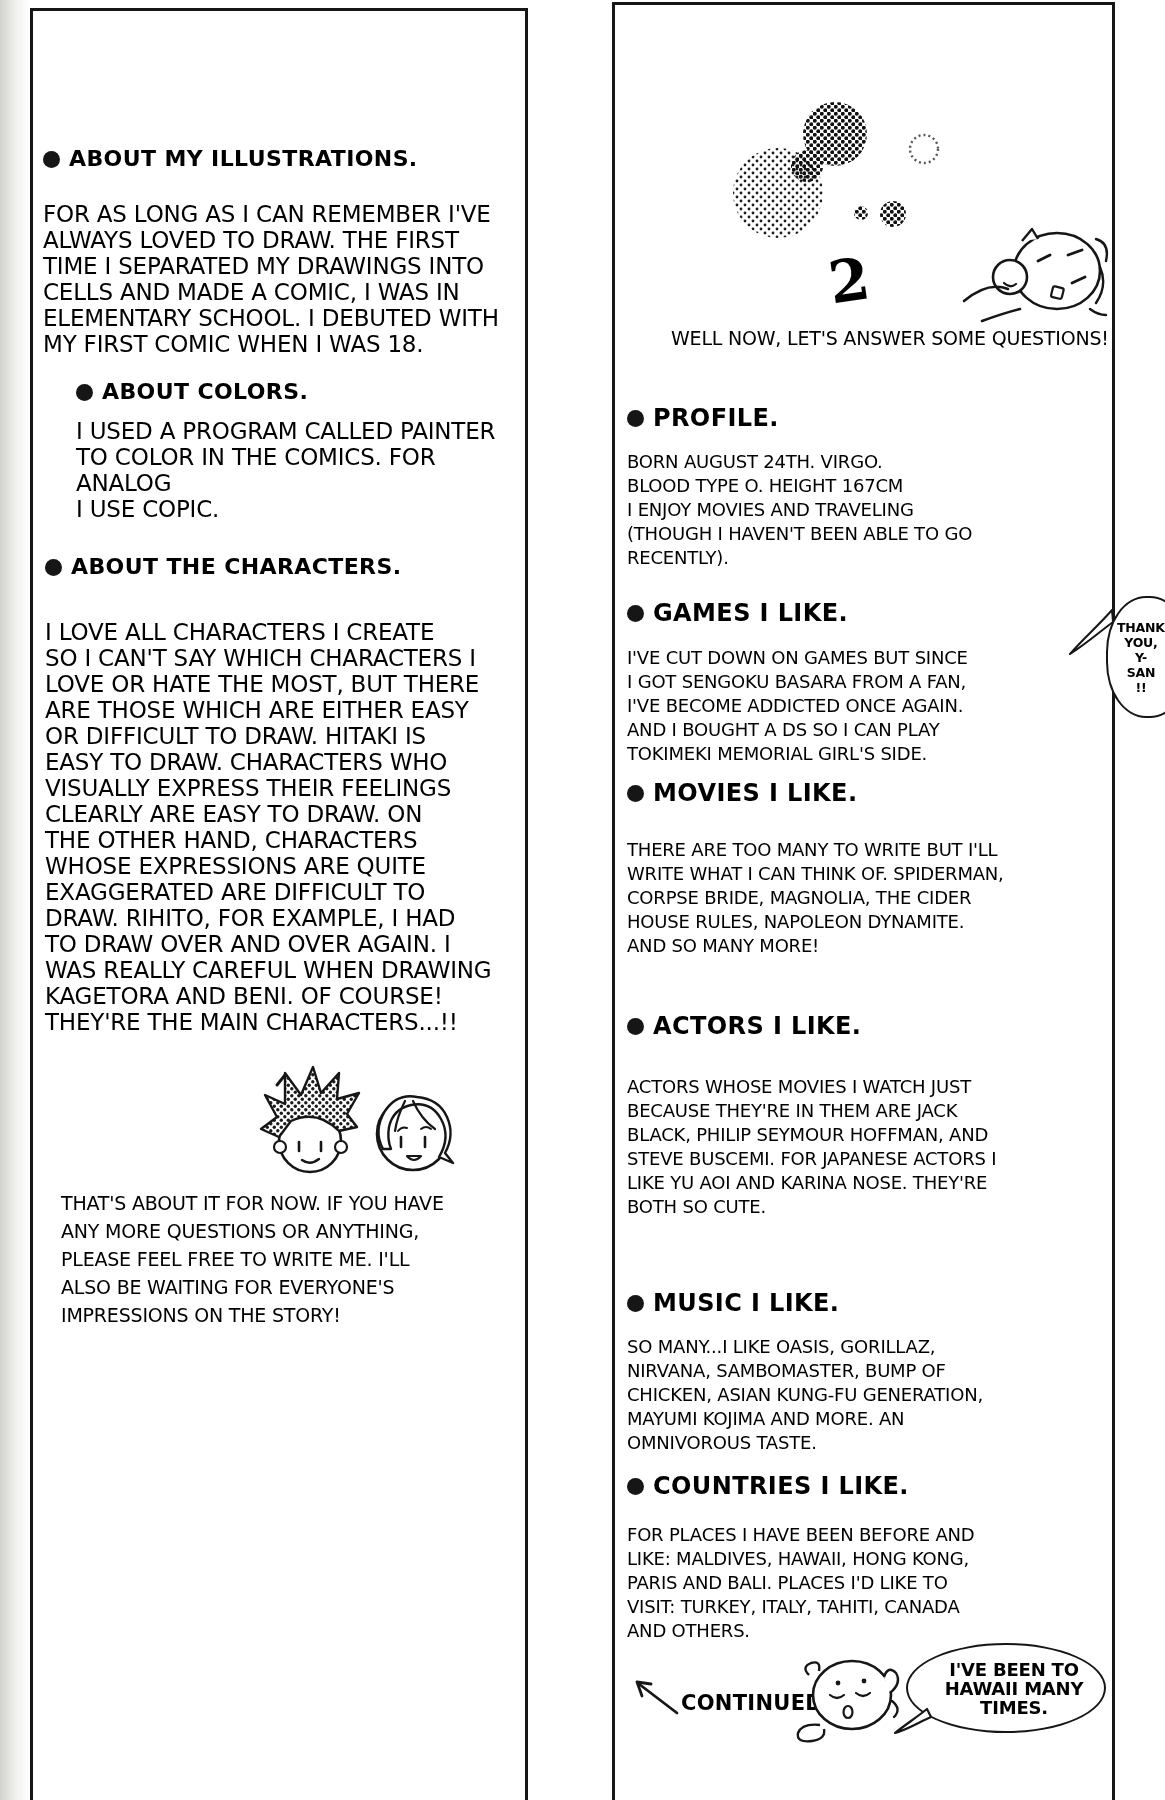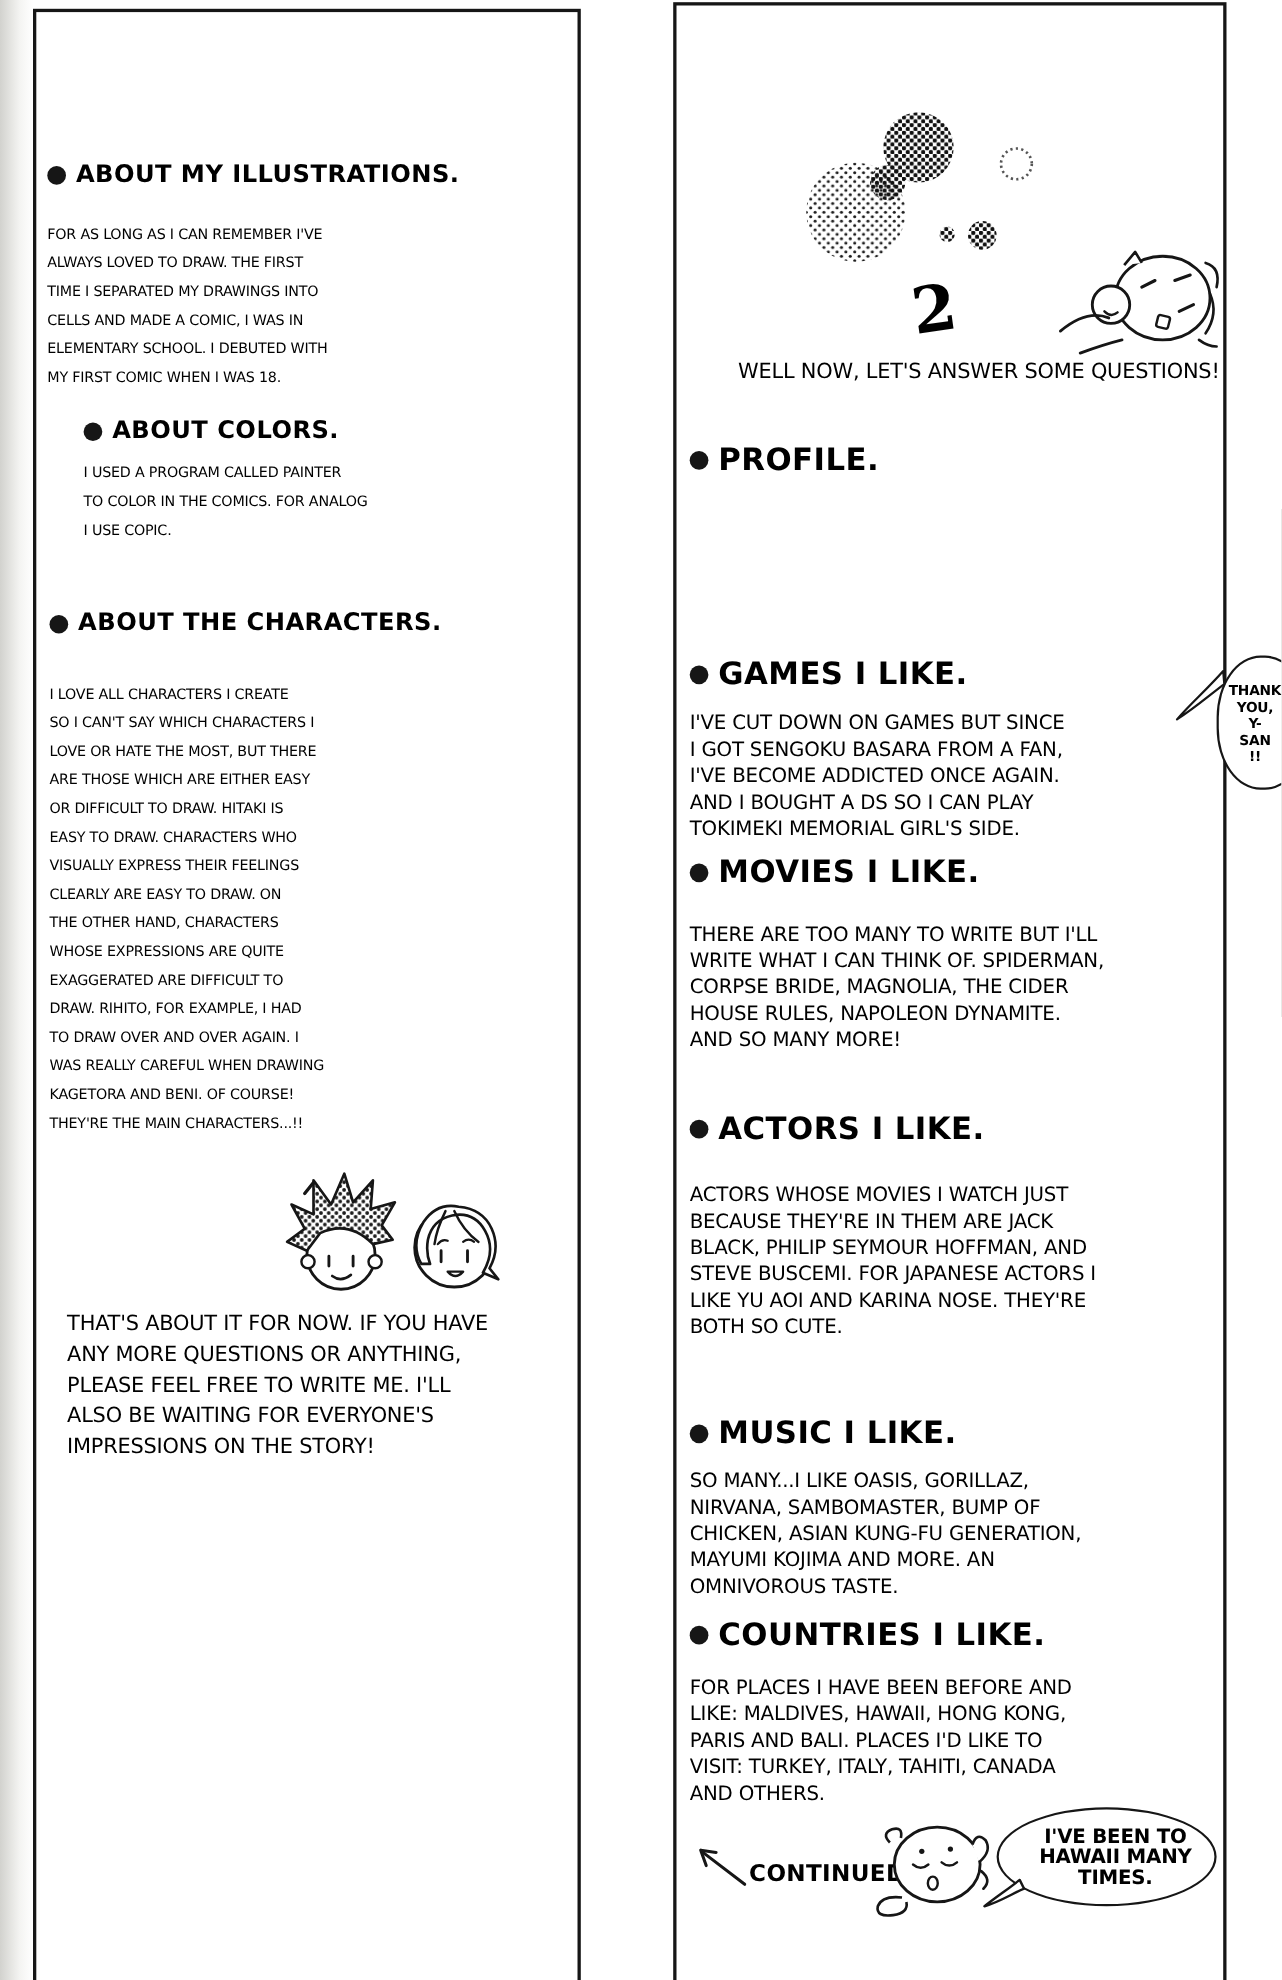--- a/index.html
+++ b/index.html
@@ -14,27 +14,27 @@
   }
   .panel{position:absolute;background:#fff;border:3px solid #161616;}
   .panel-left{left:30px;top:8px;width:492px;height:1810px;}
   .panel-right{left:612px;top:2px;width:497px;height:1816px;}
 
   .sec{position:absolute;}
   .sec h2{
     margin:0;font-size:22px;line-height:32px;font-weight:700;
     letter-spacing:.4px;white-space:nowrap;display:flex;align-items:center;
   }
-  .panel-right .sec h2{font-size:28px;line-height:30px;}
+  .panel-right .sec h2{font-size:24px;line-height:30px;}
   .bullet{
     display:inline-block;width:17px;height:17px;border-radius:50%;
     background:#161616;margin-right:9px;flex:0 0 auto;
   }
   .sec .body{
-    margin:0;font-size:13px;line-height:26px;letter-spacing:-.2px;
+    margin:0;font-size:23px;line-height:26px;letter-spacing:-.2px;
     white-space:pre-line;font-weight:500;
   }
   .panel-right .sec .body{font-size:18px;line-height:24px;}
   .body-indent-l{margin-left:45px;}
   .body-indent-r{margin-left:38px;}
 
   .closing{
     position:absolute;left:28px;top:1178px;margin:0;width:440px;
     font-size:19px;line-height:28px;letter-spacing:-.2px;white-space:pre-line;font-weight:500;
   }
@@ -195,20 +195,25 @@
       <path d="M136,18 q14,4 10,22 M140,46 q8,18 -4,36 M130,88 q8,6 16,6" fill="none" stroke="#161616" stroke-width="2.4" stroke-linecap="round"></path>
     </svg>
 
     <p class="intro-line">WELL NOW, LET'S ANSWER SOME QUESTIONS!</p>
 
     <section class="sec" style="left:12px;top:398px;">
       <h2>
         <span class="bullet"></span>
         <span>PROFILE.</span>
       </h2>
+      <p class="body body-indent-r" style="margin-top:17px;">BORN AUGUST 24TH. VIRGO.
+BLOOD TYPE O. HEIGHT 167CM
+I ENJOY MOVIES AND TRAVELING
+(THOUGH I HAVEN'T BEEN ABLE TO GO
+RECENTLY).</p>
     </section>
 
     <section class="sec" style="left:12px;top:773px;">
       <h2>
         <span class="bullet"></span>
         <span>MOVIES I LIKE.</span>
       </h2>
       <p class="body body-indent-r" style="margin-top:30px;">THERE ARE TOO MANY TO WRITE BUT I'LL
 WRITE WHAT I CAN THINK OF. SPIDERMAN,
 CORPSE BRIDE, MAGNOLIA, THE CIDER

